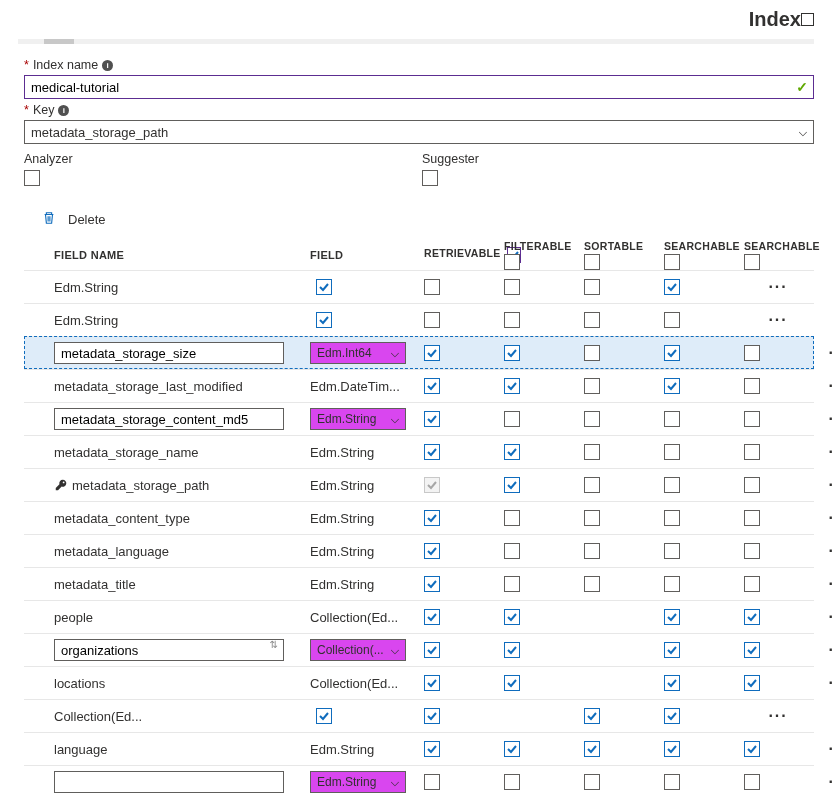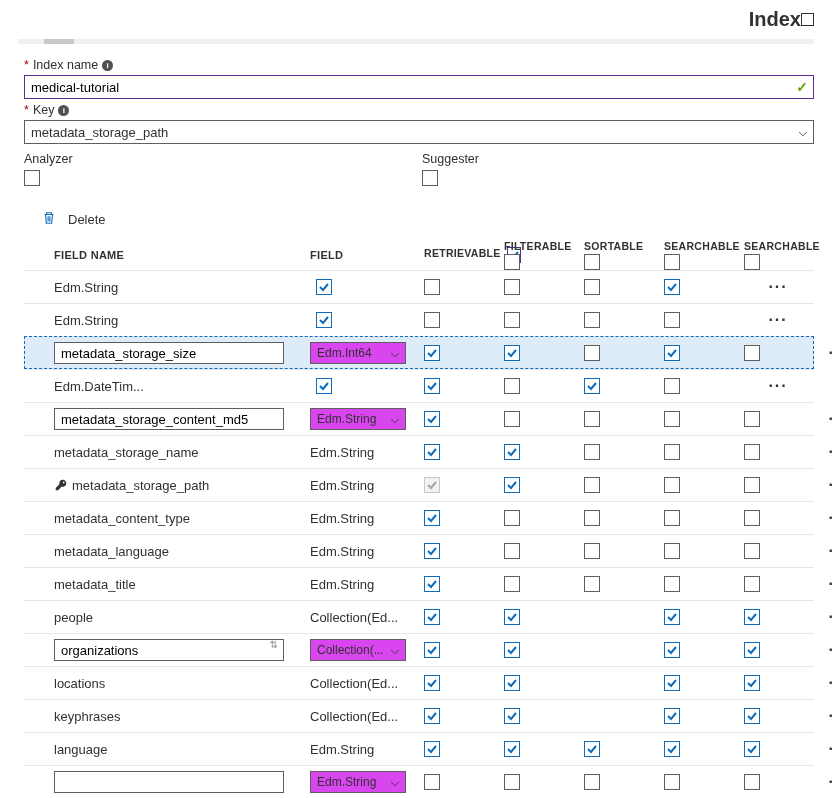--- a/index.html
+++ b/index.html
@@ -229,20 +229,23 @@
             </span>
           </div>
           <div class="cell cbox">
             <span class="cb"></span>
           </div>
           <div class="cell">
             <span class="more">···</span>
           </div>
         </div>
         <div class="trow">
+          <div class="cell ell">
+            <span>metadata_storage_last_modified</span>
+          </div>
           <div class="cell ell">Edm.DateTim...</div>
           <div class="cell cbox">
             <span class="cb checked">
               <svg viewBox="0 0 12 12">
                 <path d="M2 6 L5 9 L10 3" stroke="#0f6cbd" stroke-width="2" fill="none"></path>
               </svg>
             </span>
           </div>
           <div class="cell cbox">
             <span class="cb checked">
@@ -565,23 +568,20 @@
               <svg viewBox="0 0 12 12">
                 <path d="M2 6 L5 9 L10 3" stroke="#0f6cbd" stroke-width="2" fill="none"></path>
               </svg>
             </span>
           </div>
           <div class="cell">
             <span class="more">···</span>
           </div>
         </div>
         <div class="trow">
-          <div class="cell ell">
-            <span>keyphrases</span>
-          </div>
           <div class="cell ell">Collection(Ed...</div>
           <div class="cell cbox">
             <span class="cb checked">
               <svg viewBox="0 0 12 12">
                 <path d="M2 6 L5 9 L10 3" stroke="#0f6cbd" stroke-width="2" fill="none"></path>
               </svg>
             </span>
           </div>
           <div class="cell cbox">
             <span class="cb checked">

